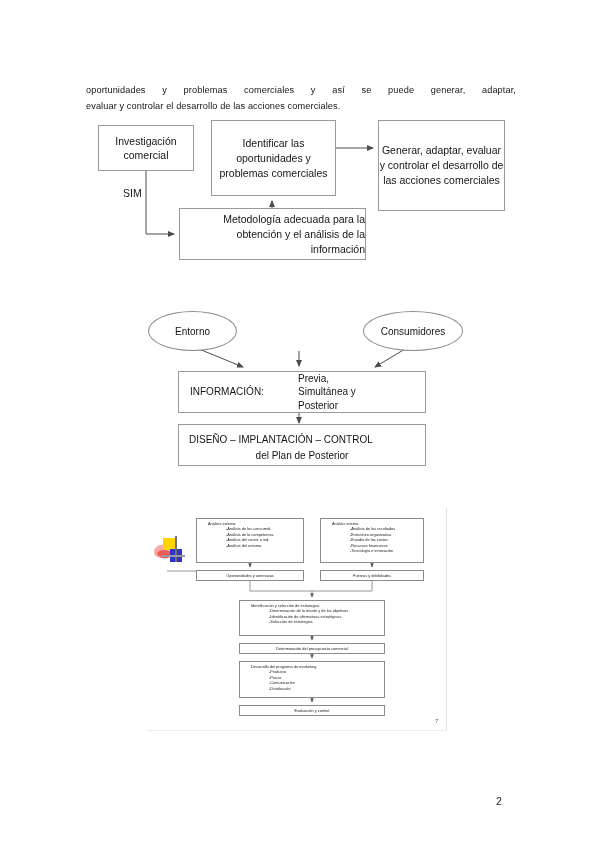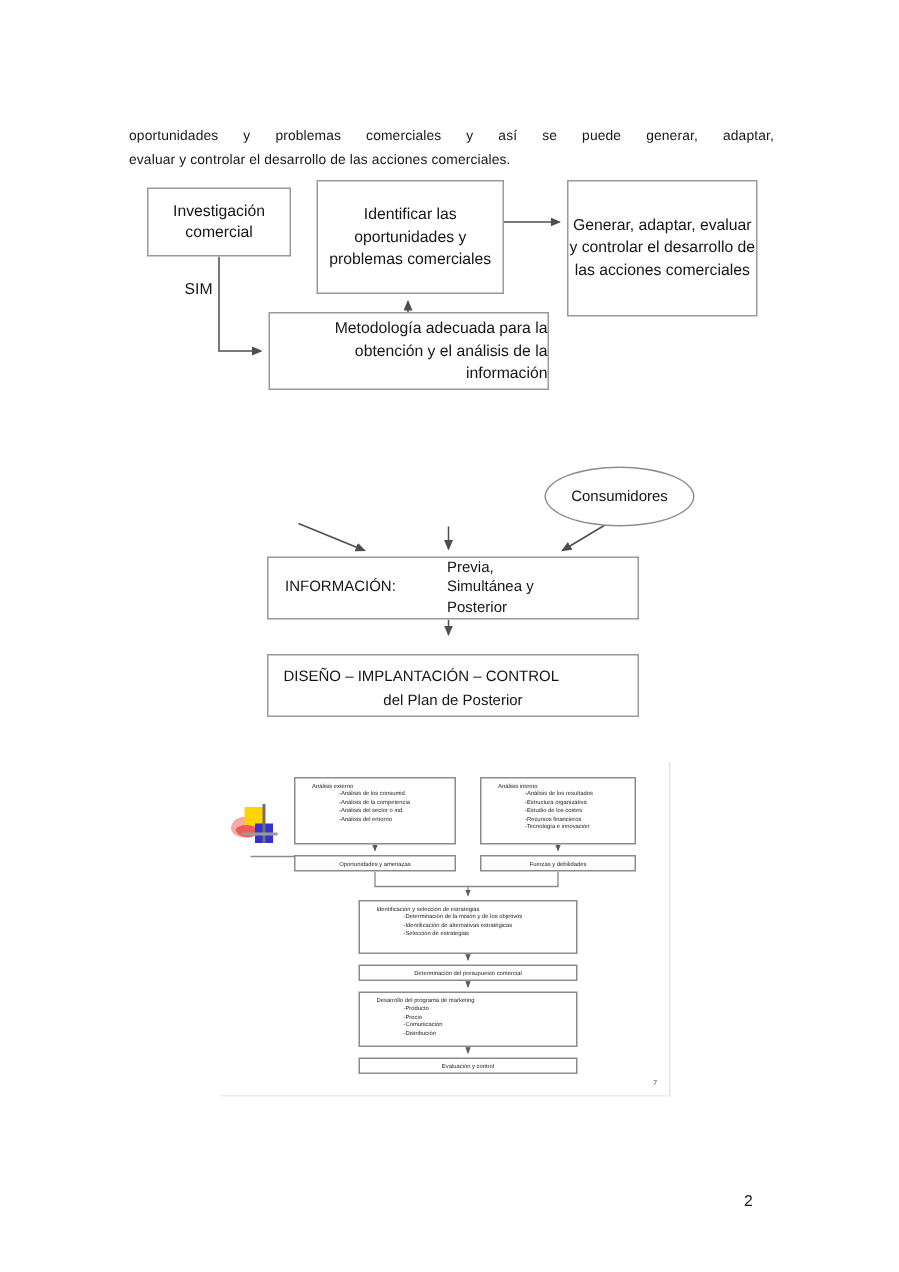--- a/index.html
+++ b/index.html
@@ -108,21 +108,21 @@
   #d2-informacion {
     left: 178px; top: 371px; width: 248px; height: 42px;
     font-size: 10px; line-height: 13.5px;
     align-items: center; justify-content: flex-start;
     flex-direction: row; text-align: left;
   }
   #d2-informacion .lbl { padding-left: 11px; width: 108px; }
   #d2-informacion .val { }
 
   #d2-diseno {
-    left: 178px; top: 436px; width: 248px; height: 42px;
+    left: 178px; top: 424px; width: 248px; height: 42px;
     font-size: 10px; line-height: 16px;
     align-items: flex-start; justify-content: center;
     padding-top: 5px;
   }
   #d2-diseno .t1 { padding-left: 4px; align-self: flex-start; padding-left: 10px; }
   #d2-diseno .t2 { align-self: center; }
 
   
   #diagram3 {
     position: absolute;
@@ -230,20 +230,21 @@
         <marker id="ah2" markerWidth="7" markerHeight="7" refX="6" refY="3" orient="auto">
           <path d="M0,0 L7,3 L0,6 z" fill="#4d4d4d"></path>
         </marker>
       </defs>
       <path d="M199,349 L243,367" stroke="#4d4d4d" stroke-width="1" fill="none" marker-end="url(#ah2)"></path>
       <path d="M299,351 L299,366" stroke="#4d4d4d" stroke-width="1" fill="none" marker-end="url(#ah2)"></path>
       <path d="M405,349 L375,367" stroke="#4d4d4d" stroke-width="1" fill="none" marker-end="url(#ah2)"></path>
       <path d="M299,413 L299,423" stroke="#4d4d4d" stroke-width="1" fill="none" marker-end="url(#ah2)"></path>
     </svg>
 
+    <div class="ell" id="d2-entorno">Entorno</div>
     <div class="ell" id="d2-consumidores">Consumidores</div>
 
     <div class="fcbox" id="d2-informacion">
       <span class="lbl">INFORMACIÓN:</span>
       <span class="val">Previa,<br>Simultánea y<br>Posterior</span>
     </div>
 
     <div class="fcbox" id="d2-diseno">
       <span class="t1">DISEÑO – IMPLANTACIÓN – CONTROL</span>
       <span class="t2">del Plan de Posterior</span>

